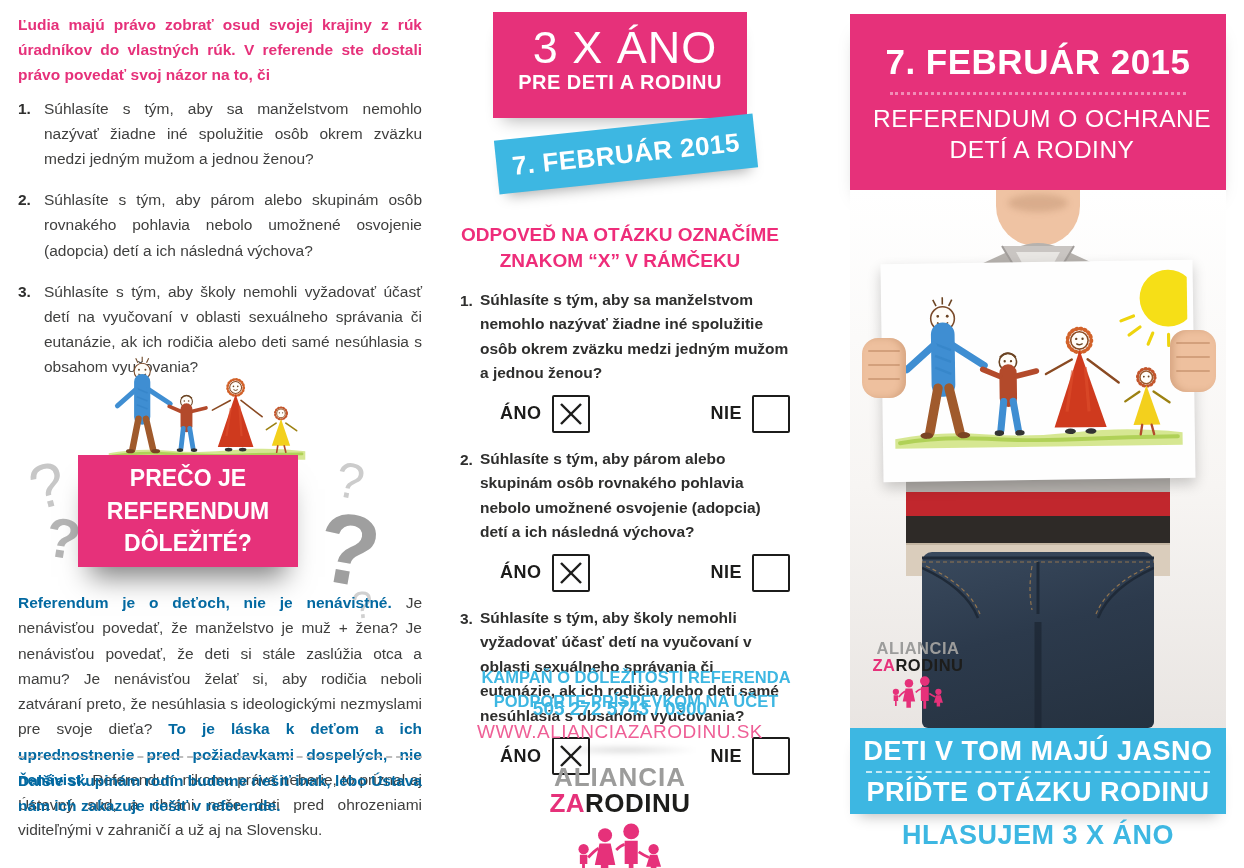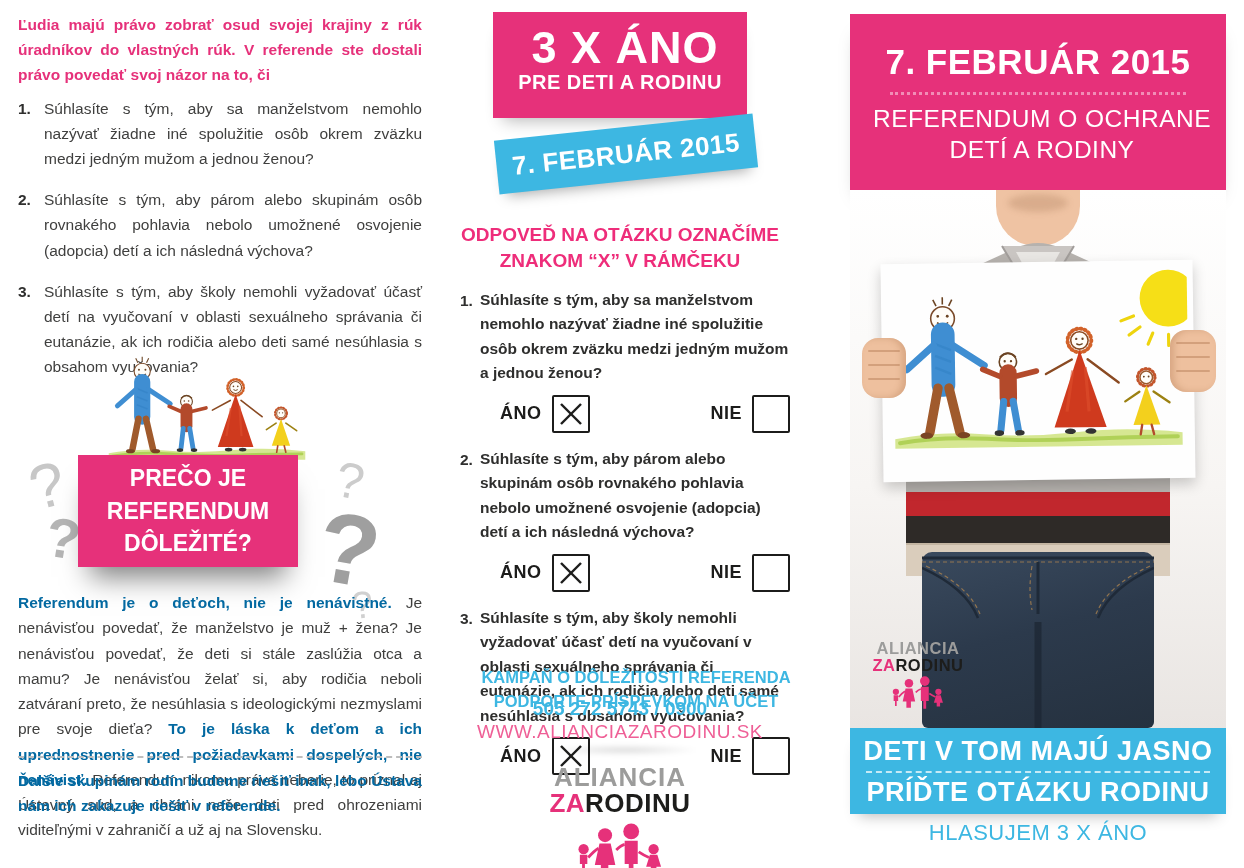--- a/index.html
+++ b/index.html
@@ -30,21 +30,21 @@
             font-size:15.5px;line-height:1.63;text-align:justify;color:#3f3f3e;}
   .b{font-weight:700;color:#0369a1;}
   .dash-sep{position:absolute;left:18px;top:756px;width:404px;border-top:2px dashed #bdbdbd;}
   .note{position:absolute;left:18px;top:768px;width:404px;margin:0;
         font-size:15.5px;line-height:1.62;text-align:justify;}
 
   
   .col-mid{position:absolute;left:440px;top:0;width:370px;height:868px;}
   .pink-banner{position:absolute;left:53px;top:12px;width:254px;height:106px;background:#e6317a;
                text-align:center;box-shadow:0 12px 16px -10px rgba(0,0,0,.3);}
-  .pb-title{margin-top:12px;font-size:45px;font-weight:700;color:#fff;letter-spacing:1px;line-height:1.05;margin-left:10px;}
+  .pb-title{margin-top:12px;font-size:45px;font-weight:400;color:#fff;letter-spacing:1px;line-height:1.05;margin-left:10px;}
   .pb-sub{font-size:20px;font-weight:800;color:#fff;letter-spacing:.5px;}
   .blue-ribbon{position:absolute;left:56px;top:127px;width:260px;height:54px;background:#3db7e2;
                transform:rotate(-6deg);text-align:center;line-height:54px;color:#fff;
                font-size:26px;font-weight:800;letter-spacing:.5px;
                box-shadow:0 10px 14px -8px rgba(0,0,0,.35);}
   .mid-heading{position:absolute;left:10px;top:222px;width:340px;text-align:center;
                color:#ee2d7a;font-weight:800;font-size:19px;line-height:1.38;}
   .mid-questions{position:absolute;left:20px;top:288px;width:332px;}
   .mq-text{font-size:15.5px;line-height:1.58;font-weight:700;color:#2e2e2d;display:flex;}
   .mq-text .qnum{width:20px;flex:0 0 20px;}
@@ -100,21 +100,21 @@
          background:linear-gradient(165deg,#3a4a5e 0%,#2c3a4c 45%,#25313f 100%);
          border-radius:10px 10px 6px 6px;}
   .jeans svg{width:100%;height:100%;}
   .logo-small{position:absolute;left:8px;top:450px;width:120px;}
   .blue-banner{position:absolute;left:40px;top:728px;width:376px;height:86px;background:#3db7e2;
                text-align:center;color:#fff;box-shadow:0 10px 14px -9px rgba(0,0,0,.3);}
   .bb-line{font-size:27px;font-weight:800;letter-spacing:.5px;line-height:1.0;}
   .blue-banner .bb-line:first-child{padding-top:10px;}
   .bb-sep{width:344px;margin:6px auto;border-top:2px dashed rgba(255,255,255,.7);}
   .slogan{position:absolute;left:40px;top:820px;width:376px;text-align:center;
-          color:#3db7e2;font-size:22px;font-weight:400;letter-spacing:.5px;}
+          color:#3db7e2;font-size:27px;font-weight:700;letter-spacing:.5px;}
 </style>
 </head>
 <body>
 
 <div class="page">
 
   <section class="col-left">
     <p class="intro">Ľudia majú právo zobrať osud svojej krajiny z rúk úradníkov do vlastných rúk. V referende ste dostali právo povedať svoj názor na to, či</p>
 
     <div class="qlist">

